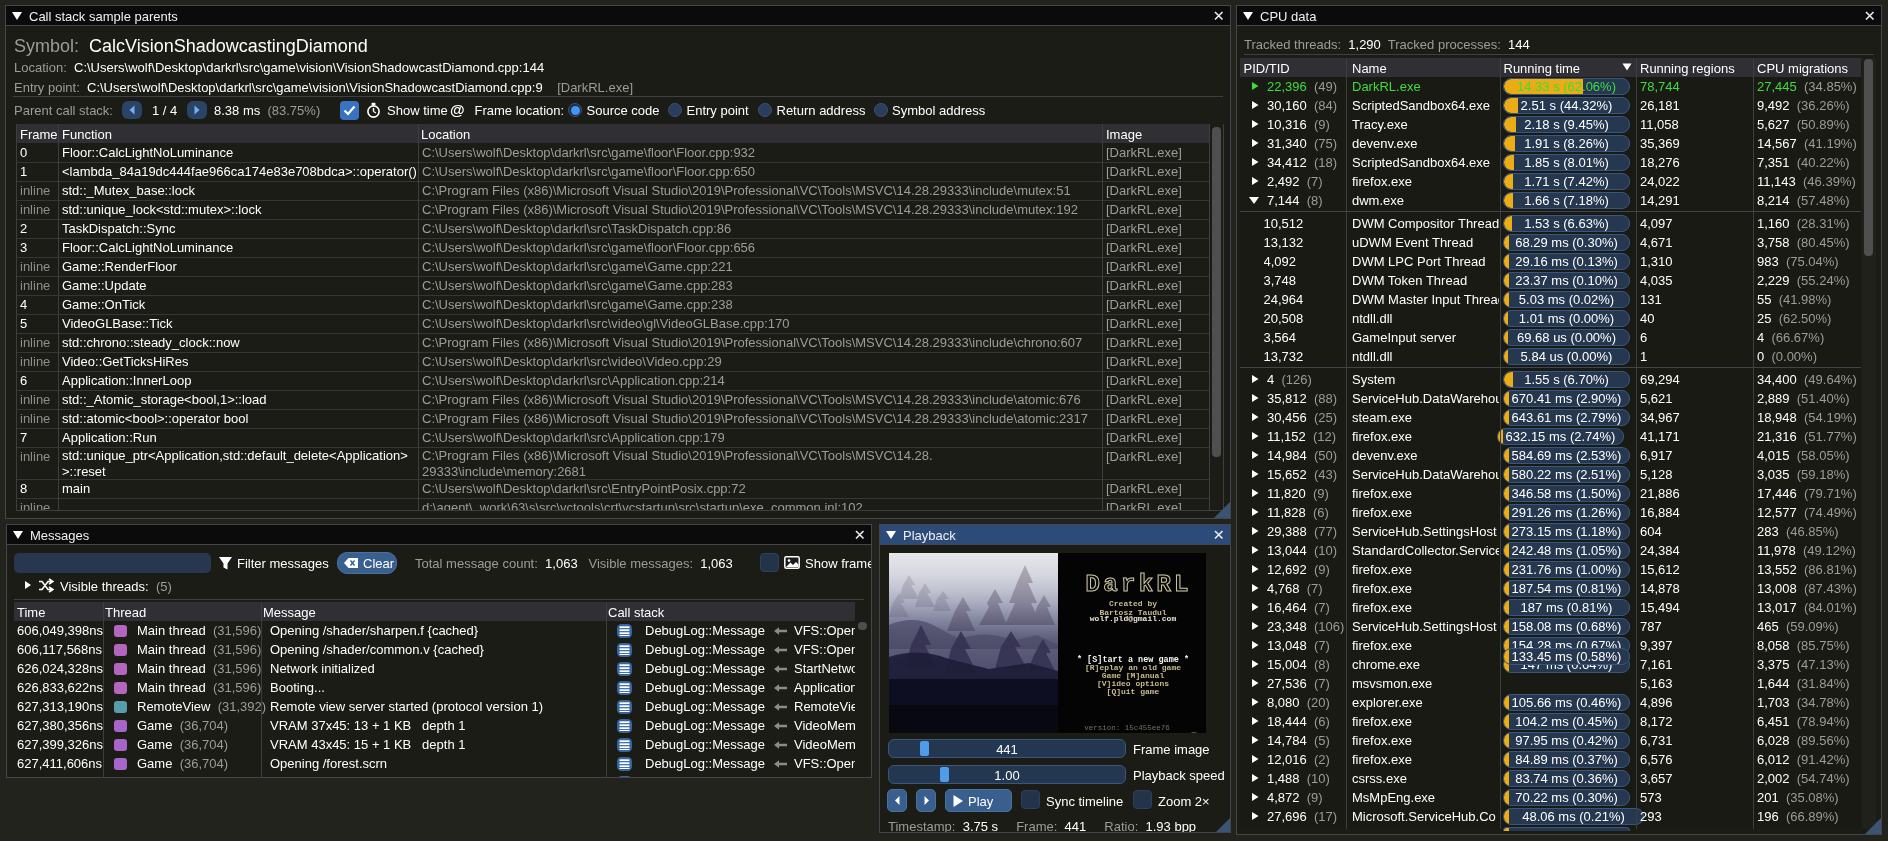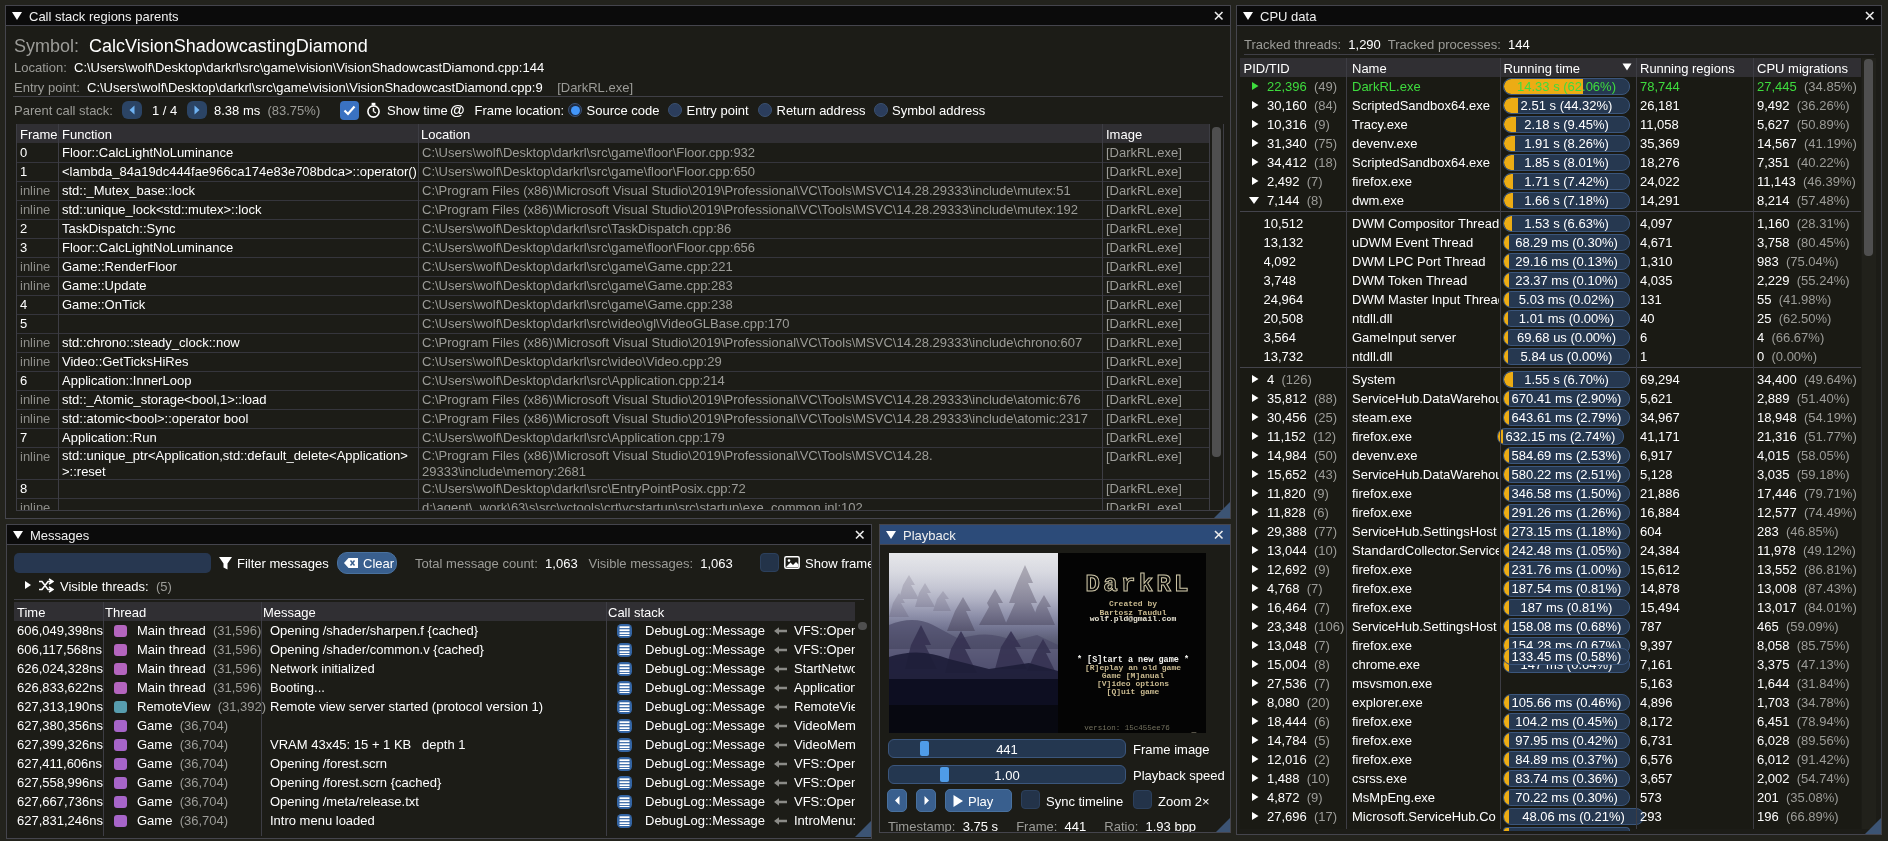--- a/index.html
+++ b/index.html
@@ -28,21 +28,21 @@
 .btn{position:absolute;background:#395f8e;border-radius:5px;border:1px solid #49719e}
 .sq{position:absolute;width:12.5px;height:12.5px;border-radius:3px}
 .thumb{position:absolute;background:#4f4f4f;border-radius:4px}
 .grip{position:absolute;width:0;height:0;border-style:solid}
 svg{display:block}
 </style></head><body>
 
 <div class="win" style="left:5px;top:5px;width:1226px;height:514px">
     <div class="tb"></div>
     <div class="tri" style="left:6px;top:6px"></div>
-    <div class="tbt" style="left:23px">Call stack regions parents</div>
+    <div class="tbt" style="left:23px">Call stack sample parents</div>
     <svg class="ab" style="left:1207px;top:4px" width="12" height="12" viewBox="0 0 12 12">
       <path d="M2 2 L9.5 9.5 M9.5 2 L2 9.5" stroke="#ececec" stroke-width="1.6"></path>
     </svg>
 <div class="ab" style="left:8px;top:30px;font-size:18px;white-space:nowrap"><span class="g">Symbol:</span>&nbsp; <span style="color:#fff">CalcVisionShadowcastingDiamond</span></div>
 <div class="ab" style="left:8px;top:54px;white-space:nowrap"><span class="g">Location:</span>&nbsp; <span>C:\Users\wolf\Desktop\darkrl\src\game\vision\VisionShadowcastDiamond.cpp:144</span></div>
 <div class="ab" style="left:8px;top:74px;white-space:nowrap"><span class="g">Entry point:</span>&nbsp; <span>C:\Users\wolf\Desktop\darkrl\src\game\vision\VisionShadowcastDiamond.cpp:9</span>&nbsp;&nbsp;&nbsp; <span class="g">[DarkRL.exe]</span></div>
 <div class="sep" style="left:7px;top:90px;width:1210px"></div>
 <div class="ab g" style="left:8px;top:97px">Parent call stack:</div>
 <div class="ab" style="left:116px;top:95px;width:20px;height:18px;background:#2b4465;border-radius:6px">
       <svg class="ab" style="left:0;top:0" width="20" height="18" viewBox="0 0 20 18">
@@ -142,20 +142,21 @@
 <div class="hline" style="left:0;top:152px;width:1193px"></div>
 <div class="row" style="left:0;top:152px;width:1193px;height:19px">
         <div class="cell wh" style="left:4px;width:37px">4</div>
         <div class="cell" style="left:46px;width:360px">Game::OnTick</div>
         <div class="cell g" style="left:406px;width:676px">C:\Users\wolf\Desktop\darkrl\src\game\Game.cpp:238</div>
         <div class="cell g" style="left:1090px;width:103px">[DarkRL.exe]</div>
       </div>
 <div class="hline" style="left:0;top:171px;width:1193px"></div>
 <div class="row" style="left:0;top:171px;width:1193px;height:19px">
         <div class="cell wh" style="left:4px;width:37px">5</div>
+        <div class="cell" style="left:46px;width:360px">VideoGLBase::Tick</div>
         <div class="cell g" style="left:406px;width:676px">C:\Users\wolf\Desktop\darkrl\src\video\gl\VideoGLBase.cpp:170</div>
         <div class="cell g" style="left:1090px;width:103px">[DarkRL.exe]</div>
       </div>
 <div class="hline" style="left:0;top:190px;width:1193px"></div>
 <div class="row" style="left:0;top:190px;width:1193px;height:19px">
         <div class="cell g2" style="left:4px;width:37px">inline</div>
         <div class="cell" style="left:46px;width:360px">std::chrono::steady_clock::now</div>
         <div class="cell g" style="left:406px;width:676px">C:\Program Files (x86)\Microsoft Visual Studio\2019\Professional\VC\Tools\MSVC\14.28.29333\include\chrono:607</div>
         <div class="cell g" style="left:1090px;width:103px">[DarkRL.exe]</div>
       </div>
@@ -197,20 +198,21 @@
 <div class="hline" style="left:0;top:304px;width:1193px"></div>
 <div class="row" style="left:0;top:304px;width:1193px;height:32px">
         <div class="cell g2" style="left:4px;width:37px">inline</div>
         <div class="ab" style="left:46px;top:1px;width:358px;line-height:15.5px;white-space:normal;overflow:hidden">std::unique_ptr&lt;Application,std::default_delete&lt;Application&gt;<br>&gt;::reset</div>
         <div class="ab g" style="left:406px;top:1px;width:676px;line-height:15.5px;white-space:normal;overflow:hidden">C:\Program Files (x86)\Microsoft Visual Studio\2019\Professional\VC\Tools\MSVC\14.28.<br>29333\include\memory:2681</div>
         <div class="cell g" style="left:1090px;width:103px">[DarkRL.exe]</div>
       </div>
 <div class="hline" style="left:0;top:336px;width:1193px"></div>
 <div class="row" style="left:0;top:336px;width:1193px;height:19px">
         <div class="cell wh" style="left:4px;width:37px">8</div>
+        <div class="cell" style="left:46px;width:360px">main</div>
         <div class="cell g" style="left:406px;width:676px">C:\Users\wolf\Desktop\darkrl\src\EntryPointPosix.cpp:72</div>
         <div class="cell g" style="left:1090px;width:103px">[DarkRL.exe]</div>
       </div>
 <div class="hline" style="left:0;top:355px;width:1193px"></div>
 <div class="row" style="left:0;top:355px;width:1193px;height:19px">
         <div class="cell g2" style="left:4px;width:37px">inline</div>
         <div class="cell g" style="left:406px;width:676px">d:\agent\_work\63\s\src\vctools\crt\vcstartup\src\startup\exe_common.inl:102</div>
         <div class="cell g" style="left:1090px;width:103px">[DarkRL.exe]</div>
       </div>
 
@@ -218,21 +220,21 @@
 <div class="vline" style="left:10px;top:118px;height:386px"></div>
 <div class="vline" style="left:51.5px;top:118px;height:386px"></div>
 <div class="vline" style="left:411.5px;top:118px;height:386px"></div>
 <div class="vline" style="left:1096px;top:118px;height:386px"></div>
 <div class="vline" style="left:1203px;top:118px;height:386px"></div>
 <div class="vline" style="left:1217px;top:118px;height:386px"></div>
 <div class="hline" style="left:10px;top:504px;width:1208px;background:#3d3d44"></div>
 <div class="thumb" style="left:1205.5px;top:121px;width:9px;height:330px"></div>
 <div class="grip" style="left:1208px;top:496px;border-width:0 0 16px 16px;border-color:transparent transparent #3c5474 transparent"></div>
 </div>
-<div class="win" style="left:6px;top:524px;width:866px;height:315px">
+<div class="win" style="left:6px;top:524px;width:866px;height:254px">
     <div class="tb"></div>
     <div class="tri" style="left:6px;top:6px"></div>
     <div class="tbt" style="left:23px">Messages</div>
     <svg class="ab" style="left:847px;top:4px" width="12" height="12" viewBox="0 0 12 12">
       <path d="M2 2 L9.5 9.5 M9.5 2 L2 9.5" stroke="#ececec" stroke-width="1.6"></path>
     </svg>
 <div class="ab" style="left:7px;top:28px;width:197px;height:20px;background:#273750;border-radius:5px"></div>
 <svg class="ab" style="left:211px;top:31px" width="15" height="14" viewBox="0 0 15 14">
       <path d="M1 1 H14 L9.5 7.5 V13.5 L5.5 11.5 V7.5 Z" fill="#fff"></path>
     </svg>
@@ -349,20 +351,21 @@
       <div class="cell" style="left:631px;width:124px">DebugLog::Message</div>
       <svg class="ab" style="left:759px;top:5px" width="14" height="10" viewBox="0 0 14 10">
         <path d="M1 5 L6 1.2 V3.8 H14 V6.2 H6 V8.8 Z" fill="#8b8b87"></path>
       </svg>
       <div class="cell" style="left:780px;width:68px">RemoteViewer</div>
     </div>
 <div class="row" style="left:7px;top:191px;width:841px;height:19px">
       <div class="cell" style="left:3px;width:92px">627,380,356ns</div>
       <div class="sq" style="left:100px;top:3.5px;background:#a765c9"></div>
       <div class="cell" style="left:123px;width:130px">Game&nbsp; <span class="g">(36,704)</span></div>
+      <div class="cell" style="left:256px;width:340px">VRAM 37x45: 13 + 1 KB&nbsp;&nbsp; depth 1</div>
       <svg class="ab" style="left:603px;top:2.5px" width="15" height="14" viewBox="0 0 15 14">
         <rect x="0" y="0" width="15" height="14" rx="4.5" fill="#3465a4"></rect>
         <rect x="2.5" y="2.3" width="10" height="1.8" fill="#fff"></rect>
         <rect x="2.5" y="5.3" width="10" height="1.8" fill="#fff"></rect>
         <rect x="2.5" y="8.3" width="10" height="1.8" fill="#fff"></rect>
         <rect x="2.5" y="11" width="10" height="1" fill="#fff"></rect>
       </svg>
       <div class="cell" style="left:631px;width:124px">DebugLog::Message</div>
       <svg class="ab" style="left:759px;top:5px" width="14" height="10" viewBox="0 0 14 10">
         <path d="M1 5 L6 1.2 V3.8 H14 V6.2 H6 V8.8 Z" fill="#8b8b87"></path>

